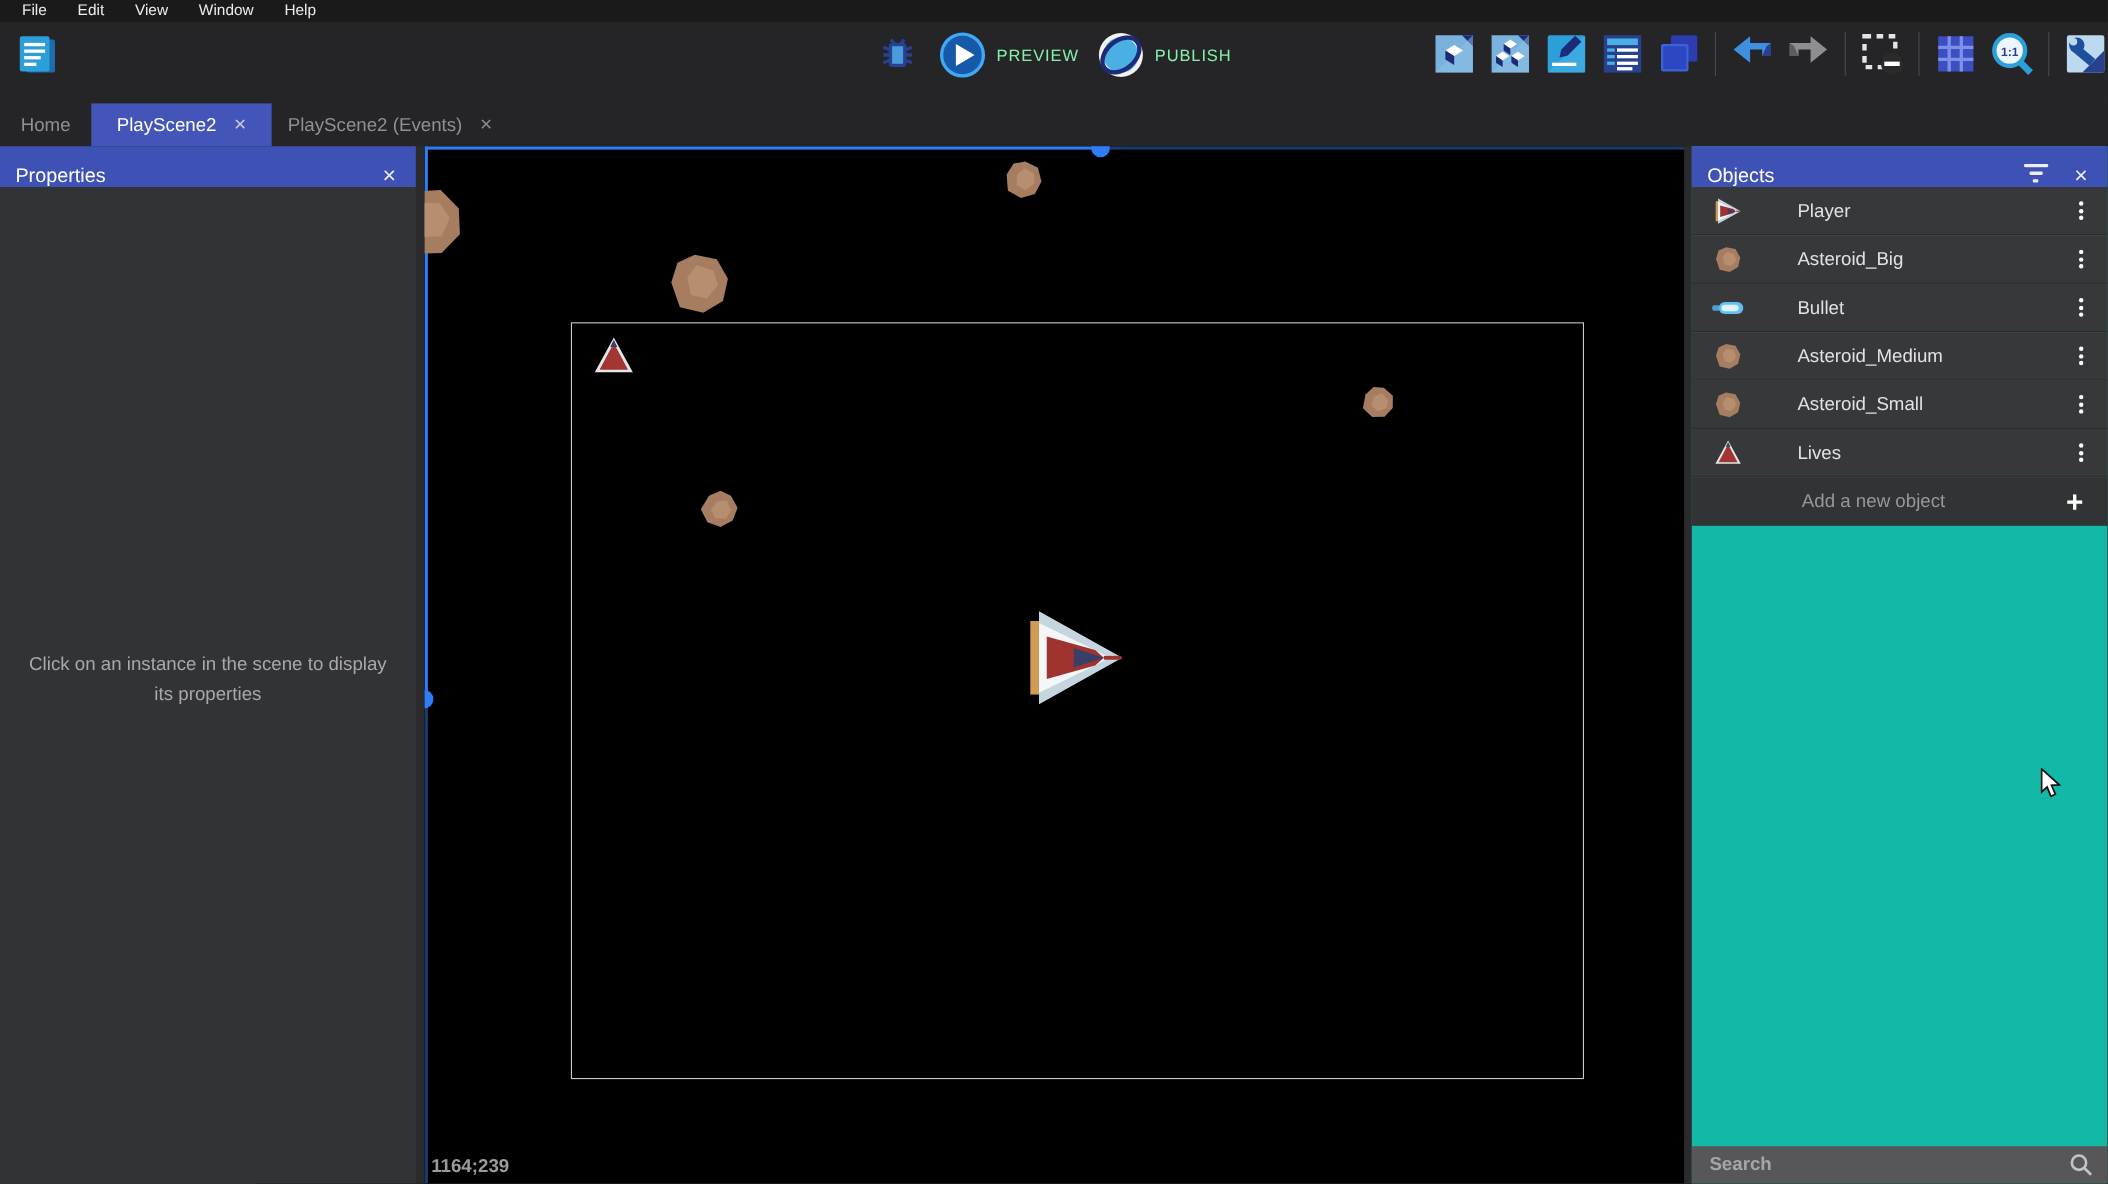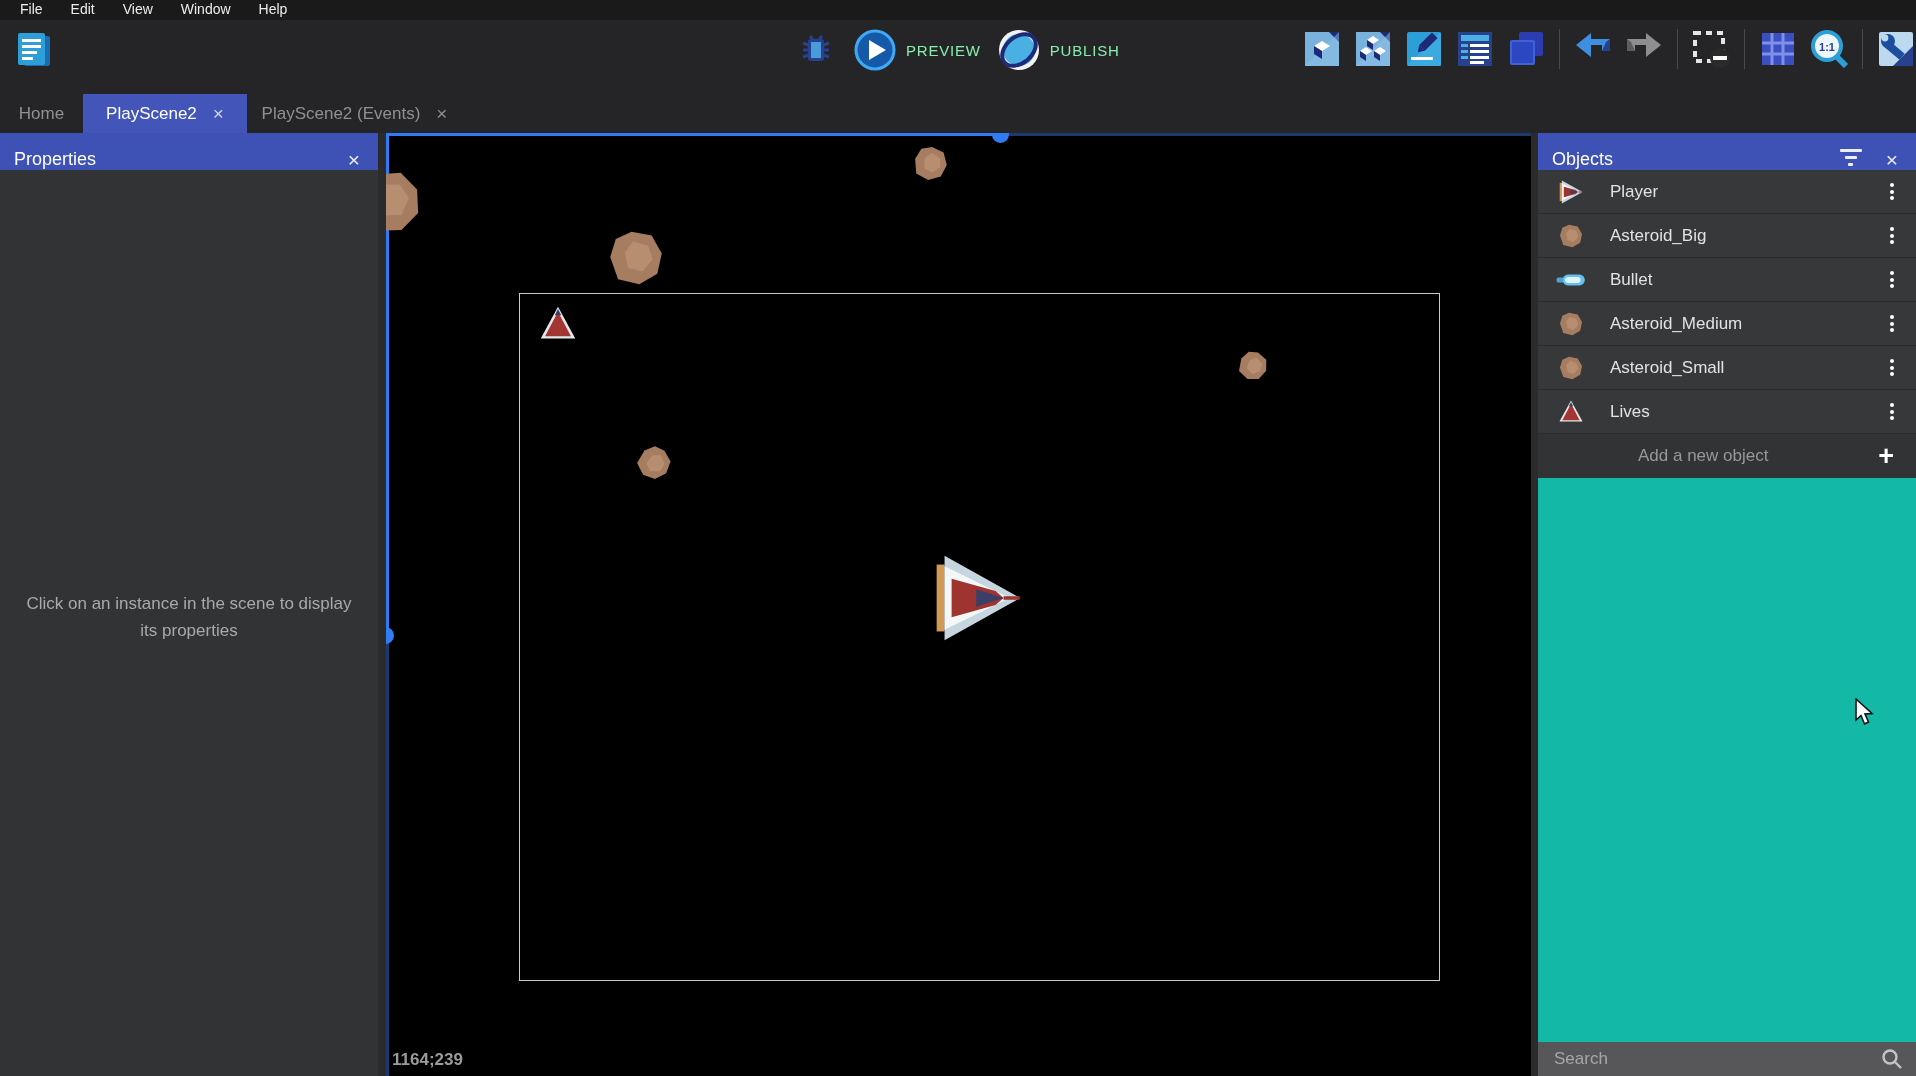--- a/index.html
+++ b/index.html
@@ -63,31 +63,31 @@
 
   .objects-panel { position:absolute; left:1538px; top:0; width:378px; height:943px;
                    background:#14b8a6; display:flex; flex-direction:column; }
   .filter-btn { background:none; border:none; cursor:pointer; margin-right:18px;
                 display:flex; flex-direction:column; align-items:center; gap:4px; padding:4px 2px; }
   .filter-btn i { display:block; height:3px; background:#eceefb; border-radius:1px; }
   .obj-row { height:44px; background:#37383a; border-bottom:1px solid #2b2c2e;
              display:flex; align-items:center; padding:0 14px 0 16px; cursor:pointer; }
   .obj-thumb { width:34px; height:30px; display:flex; align-items:center; justify-content:center; }
   .obj-thumb svg { display:block; }
-  .obj-label { flex:1; margin-left:22px; color:#e2e2e4; font-size:17px; }
+  .obj-label { flex:1; margin-left:46px; color:#e2e2e4; font-size:17px; }
   .kebab { background:none; border:none; cursor:pointer; padding:4px 8px; }
   .kebab i { display:block; width:4px; height:4px; border-radius:50%; background:#fff; margin:2.5px auto; }
   .add-row { height:44px; display:flex; align-items:center; padding:0 16px; cursor:pointer;
              background:#323335; }
   .add-label { flex:1; margin-left:84px; color:#98989b; font-size:17px; }
   .add-plus { color:#fff; font-size:27px; font-weight:bold; line-height:1; padding-right:6px; }
   .obj-spacer { flex:1; }
   .searchbar { height:34px; background:#57575a; display:flex; align-items:center; padding:0 12px 0 16px; }
   .searchbar input { flex:1; background:transparent; border:none; outline:none; color:#e6e6e8;
-                     font-size:17px; font-family:"Liberation Sans", sans-serif; }
+                     font-size:17px; font-family:"Liberation Sans", sans-serif;font-weight:bold; }
   .searchbar input::placeholder { color:#a6a6a9; }
 
   #cursor { position:absolute; left:1855px; top:565px; pointer-events:none; }
 </style>
 </head>
 <body>
 
 <div id="app">
 
   <div class="menubar">

